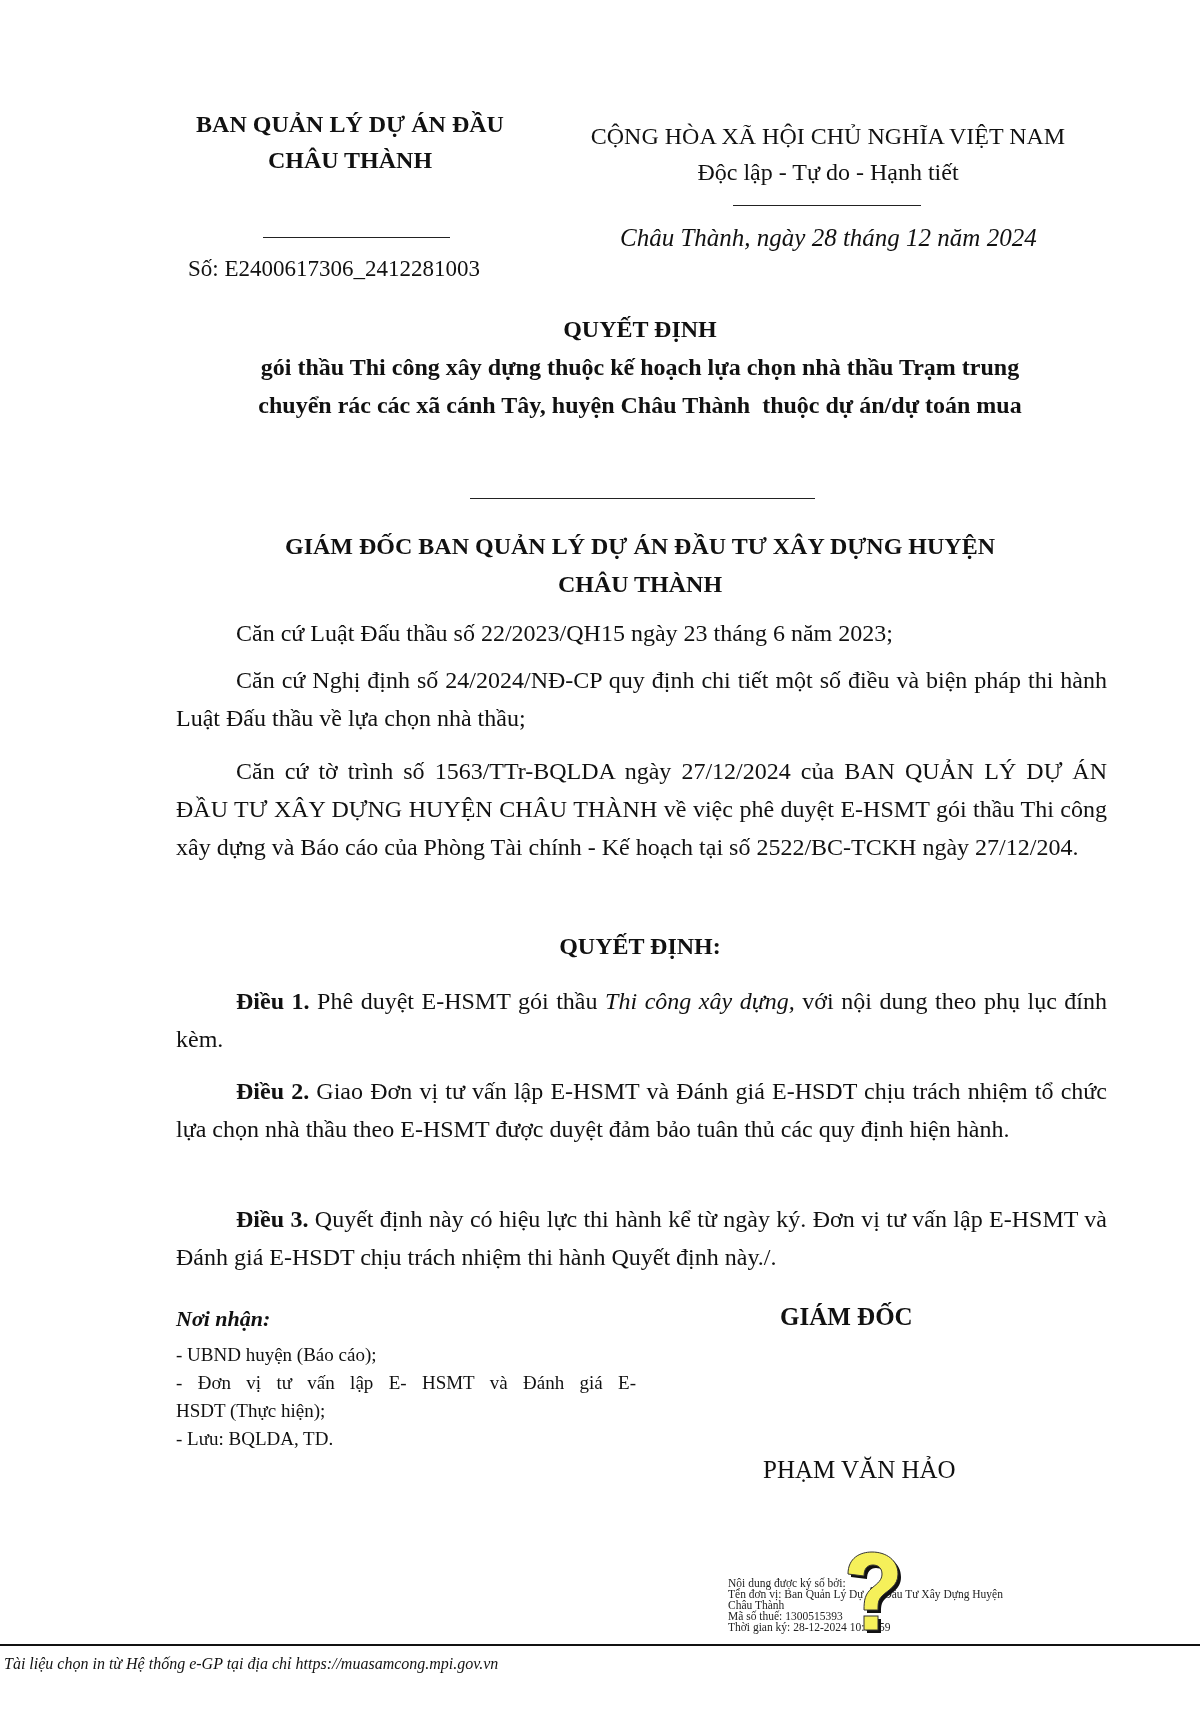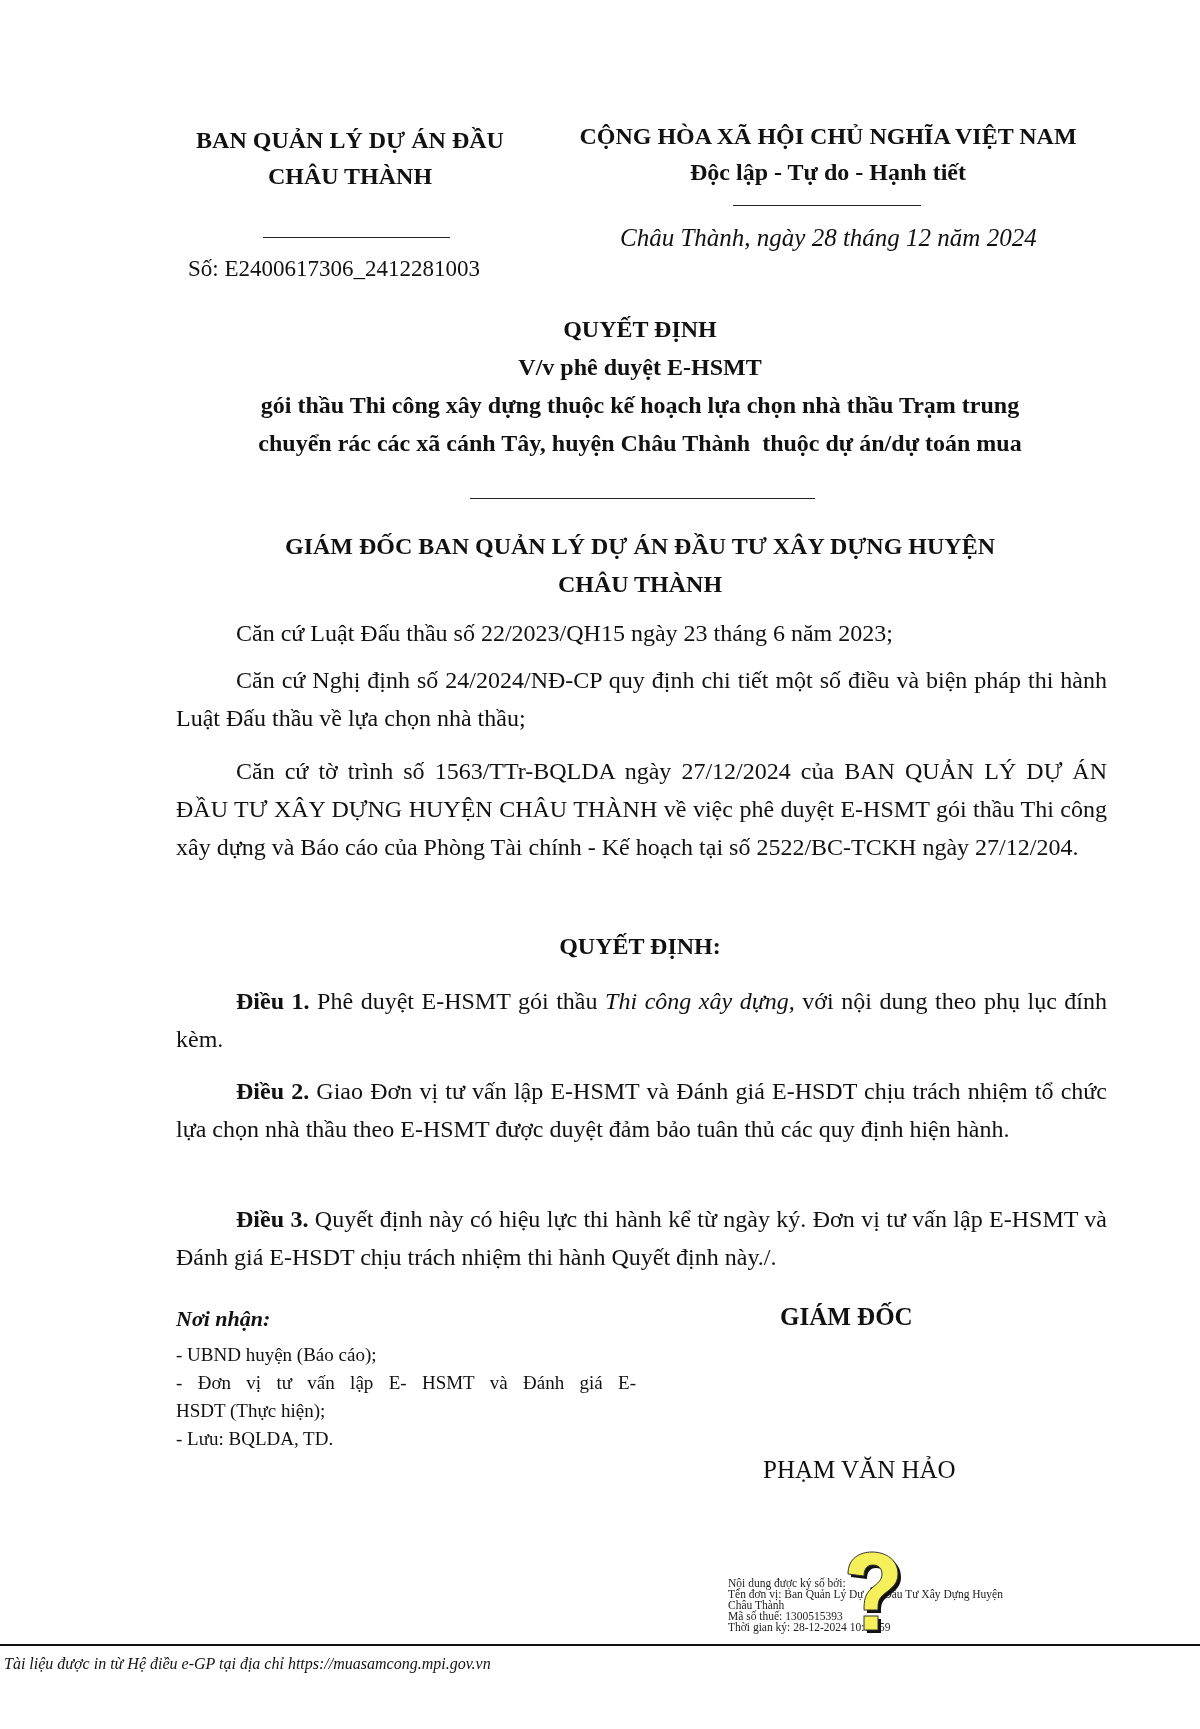--- a/index.html
+++ b/index.html
@@ -6,26 +6,26 @@
     body {
       width: 1200px; height: 1729px; position: relative; overflow: hidden;
       font-family: "Liberation Serif", "DejaVu Serif", serif; color: #111;
     }
     .abs { position: absolute; }
     .center { text-align: center; }
     .bold { font-weight: bold; }
     .ital { font-style: italic; }
 
     
-    .hdr-left { left: 170px; top: 122px; width: 360px; font-size: 24px; line-height: 36px; font-weight: bold; }
+    .hdr-left { left: 170px; top: 106px; width: 360px; font-size: 24px; line-height: 36px; font-weight: bold; }
     .hdr-left-rule { left: 263px; top: 237px; width: 187px; height: 1px; background: #222; }
     .so-line { left: 188px; top: 256px; font-size: 23px; }
 
     
-    .hdr-right { left: 548px; top: 118px; width: 560px; font-size: 24px; line-height: 36px; font-weight: bold; }
+    .hdr-right { left: 548px; top: 118px; width: 560px; font-size: 24px; line-height: 36px; font-weight: normal; }
     .hdr-right-rule { left: 733px; top: 205px; width: 188px; height: 1px; background: #222; }
     .date-line { left: 620px; top: 224px; font-size: 25px; font-style: italic; }
 
     
     .title-block { left: 170px; top: 295px; width: 940px; font-size: 24px; line-height: 38px; font-weight: bold; margin-top: 15px; }
     .title-rule { left: 470px; top: 498px; width: 345px; height: 1px; background: #222; }
 
     .authority { left: 170px; top: 527px; width: 940px; font-size: 24px; line-height: 38px; font-weight: bold; }
 
     .para { left: 176px; width: 931px; font-size: 24px; line-height: 38px; text-align: justify; }
@@ -60,21 +60,20 @@
 
 <div class="abs hdr-right center">
   <div>CỘNG HÒA XÃ HỘI CHỦ NGHĨA VIỆT NAM</div>
   <div>Độc lập - Tự do - Hạnh tiết</div>
 </div>
 <div class="abs hdr-right-rule"></div>
 <div class="abs date-line">Châu Thành, ngày 28 tháng 12 năm 2024</div>
 
 <div class="abs title-block center">
   <div>QUYẾT ĐỊNH</div>
-  <div>V/v phê duyệt E-HSMT</div>
   <div style="white-space:pre;">gói thầu Thi công xây dựng thuộc kế hoạch lựa chọn nhà thầu Trạm trung</div>
   <div style="white-space:pre;">chuyển rác các xã cánh Tây, huyện Châu Thành  thuộc dự án/dự toán mua</div>
 </div>
 <div class="abs title-rule"></div>
 
 <div class="abs authority center">
   <div>GIÁM ĐỐC BAN QUẢN LÝ DỰ ÁN ĐẦU TƯ XÂY DỰNG HUYỆN</div>
   <div>CHÂU THÀNH</div>
 </div>
 
@@ -113,13 +112,13 @@
     <g transform="translate(3,3)">
       <path d="M10 24 C10 8 22 2 34 2 C48 2 60 10 60 24 C60 36 50 40 44 46 C40 50 40 54 40 60 L26 60 C26 50 27 44 34 38 C40 33 44 30 44 24 C44 18 40 15 35 15 C29 15 26 19 26 26 Z" fill="#111"></path>
       <rect x="26" y="66" width="14" height="14" fill="#111"></rect>
     </g>
     <path d="M10 24 C10 8 22 2 34 2 C48 2 60 10 60 24 C60 36 50 40 44 46 C40 50 40 54 40 60 L26 60 C26 50 27 44 34 38 C40 33 44 30 44 24 C44 18 40 15 35 15 C29 15 26 19 26 26 Z" fill="#f5f05a" stroke="#333" stroke-width="1"></path>
     <rect x="26" y="66" width="14" height="14" fill="#f5f05a" stroke="#333" stroke-width="1"></rect>
   </svg>
 </div>
 
 <div class="abs footer-rule"></div>
-<div class="abs footer">Tài liệu được in từ Hệ điều e-GP tại địa chỉ https://muasamcong.mpi.gov.vn</div>
+<div class="abs footer">Tài liệu chọn in từ Hệ thống e-GP tại địa chỉ https://muasamcong.mpi.gov.vn</div>
 
 </body></html>

